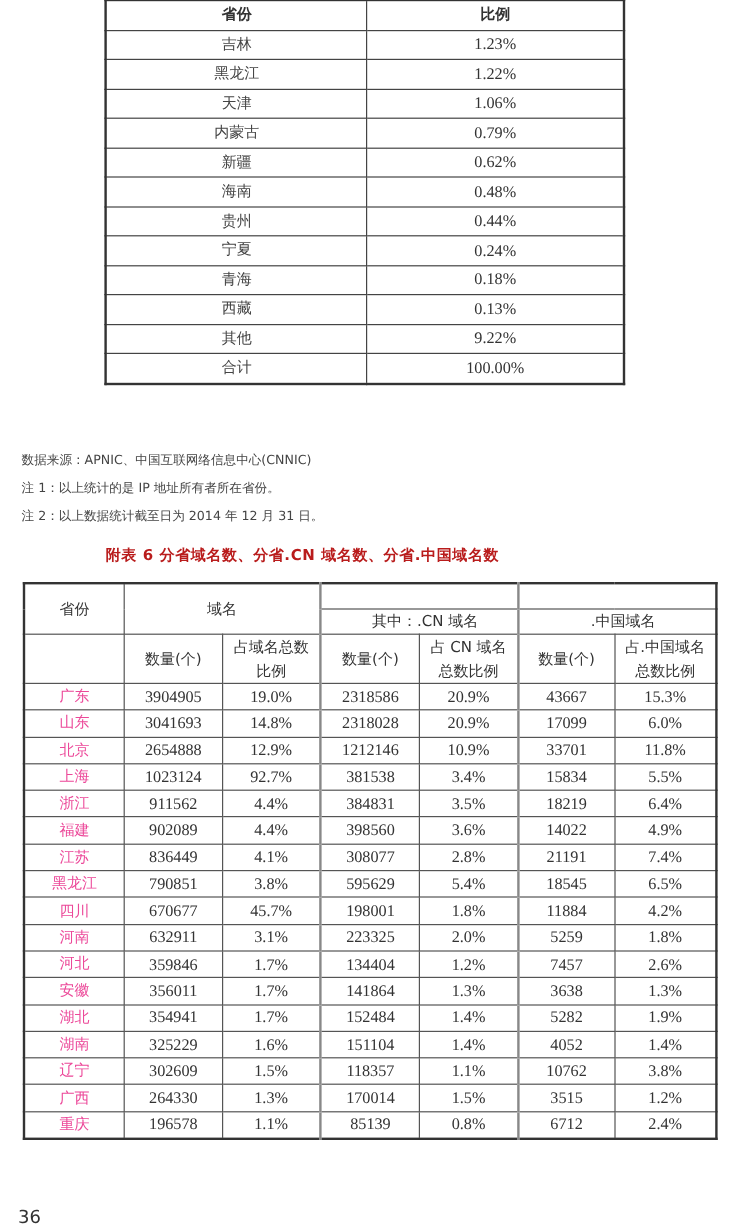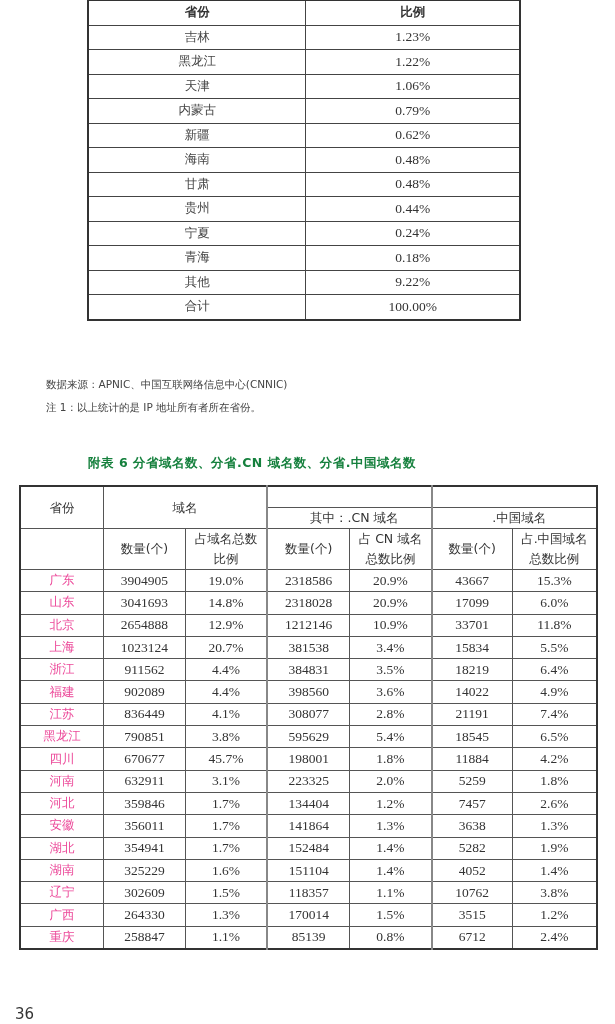--- a/index.html
+++ b/index.html
@@ -11,23 +11,23 @@
   td, th { padding: 0; text-align: center; vertical-align: middle; font-weight: normal; }
 
   
   #t1 { left: 87px; top: -1px; width: 434px; border: 2px solid #333; }
   #t1 td, #t1 th { border: 1px solid #444; height: 23.5px; font-size: 13px; }
   #t1 th { font-family: "DejaVu Sans", sans-serif; font-size: 12.5px; font-weight: bold; color: #333; }
   #t1 td.prov { font-family: Liberation Mono, monospace; font-size: 12.5px; color: #444; }
   #t1 td.val { font-family: "Liberation Serif", serif; font-size: 13.5px; color: #333; }
   #t1 col.c1 { width: 219px; } #t1 col.c2 { width: 215px; }
 
-  .notes { position: absolute; left: 18px; top: 373px; font-family: "DejaVu Sans", sans-serif; font-size: 10.5px; color: #444; line-height: 23px; margin-left: 28px; }
+  .notes { position: absolute; left: 18px; top: 373px; font-family: "DejaVu Sans", sans-serif; font-size: 10.5px; color: #444; line-height: 23px; }
   .caption { position: absolute; left: 0; width: 504px; top: 455px; text-align: center;
-    font-family: "DejaVu Sans", sans-serif; font-size: 12.5px; font-weight: bold; color: #15803d; letter-spacing: 0.5px; }
+    font-family: "DejaVu Sans", sans-serif; font-size: 12.5px; font-weight: bold; color: #b91c1c; letter-spacing: 0.5px; }
 
   
   #t2 { left: 19px; top: 485px; width: 579px; border: 2px solid #333; }
   #t2 td, #t2 th { border: 1px solid #555; }
   #t2 th { font-family: "DejaVu Sans", sans-serif; font-size: 12.5px; color: #333; font-weight: normal; line-height: 20px; }
   #t2 td { height: 21.3px; font-size: 13.5px; font-family: "Liberation Serif", serif; color: #333; }
   #t2 td.prov { font-family: "DejaVu Sans", sans-serif; font-size: 12.5px; color: #ec4899; }
   #t2 tr.h1 th { height: 20px; }
   #t2 tr.h2 th { height: 19px; padding-left: 10px; }
   #t2 tr.h3 th { height: 40px; }
@@ -68,49 +68,50 @@
       </tr>
       <tr>
         <td class="prov">新疆</td>
         <td class="val">0.62%</td>
       </tr>
       <tr>
         <td class="prov">海南</td>
         <td class="val">0.48%</td>
       </tr>
       <tr>
-        <td class="prov">甘肃</td>
-        <td class="val">0.48%</td>
-      </tr>
-      <tr>
         <td class="prov">贵州</td>
         <td class="val">0.44%</td>
       </tr>
       <tr>
         <td class="prov">宁夏</td>
         <td class="val">0.24%</td>
       </tr>
       <tr>
         <td class="prov">青海</td>
         <td class="val">0.18%</td>
+      </tr>
+      <tr>
+        <td class="prov">西藏</td>
+        <td class="val">0.13%</td>
       </tr>
       <tr>
         <td class="prov">其他</td>
         <td class="val">9.22%</td>
       </tr>
       <tr>
         <td class="prov">合计</td>
         <td class="val">100.00%</td>
       </tr>
     </tbody>
 </table>
 
 <div class="notes">
   <div>数据来源：APNIC、中国互联网络信息中心(CNNIC)</div>
   <div>注 1：以上统计的是 IP 地址所有者所在省份。</div>
+  <div>注 2：以上数据统计截至日为 2014 年 12 月 31 日。</div>
 </div>
 
 <div class="caption">附表 6  分省域名数、分省.CN 域名数、分省.中国域名数</div>
 
 <table id="t2">
   <colgroup>
     <col style="width:84px">
       <col style="width:82px">
       <col style="width:82px">
     <col style="width:83px">
@@ -172,21 +173,21 @@
         <td class="">2654888</td>
         <td class="">12.9%</td>
         <td class="thick-l">1212146</td>
         <td class="">10.9%</td>
         <td class="thick-l">33701</td>
         <td class="">11.8%</td>
       </tr>
       <tr>
         <td class="prov">上海</td>
         <td class="">1023124</td>
-        <td class="">20.7%</td>
+        <td class="">92.7%</td>
         <td class="thick-l">381538</td>
         <td class="">3.4%</td>
         <td class="thick-l">15834</td>
         <td class="">5.5%</td>
       </tr>
       <tr>
         <td class="prov">浙江</td>
         <td class="">911562</td>
         <td class="">4.4%</td>
         <td class="thick-l">384831</td>
@@ -288,21 +289,21 @@
         <td class="prov">广西</td>
         <td class="">264330</td>
         <td class="">1.3%</td>
         <td class="thick-l">170014</td>
         <td class="">1.5%</td>
         <td class="thick-l">3515</td>
         <td class="">1.2%</td>
       </tr>
       <tr>
         <td class="prov">重庆</td>
-        <td class="">258847</td>
+        <td class="">196578</td>
         <td class="">1.1%</td>
         <td class="thick-l">85139</td>
         <td class="">0.8%</td>
         <td class="thick-l">6712</td>
         <td class="">2.4%</td>
       </tr>
     </tbody>
 </table>
 
 <div class="page-num">36</div>

